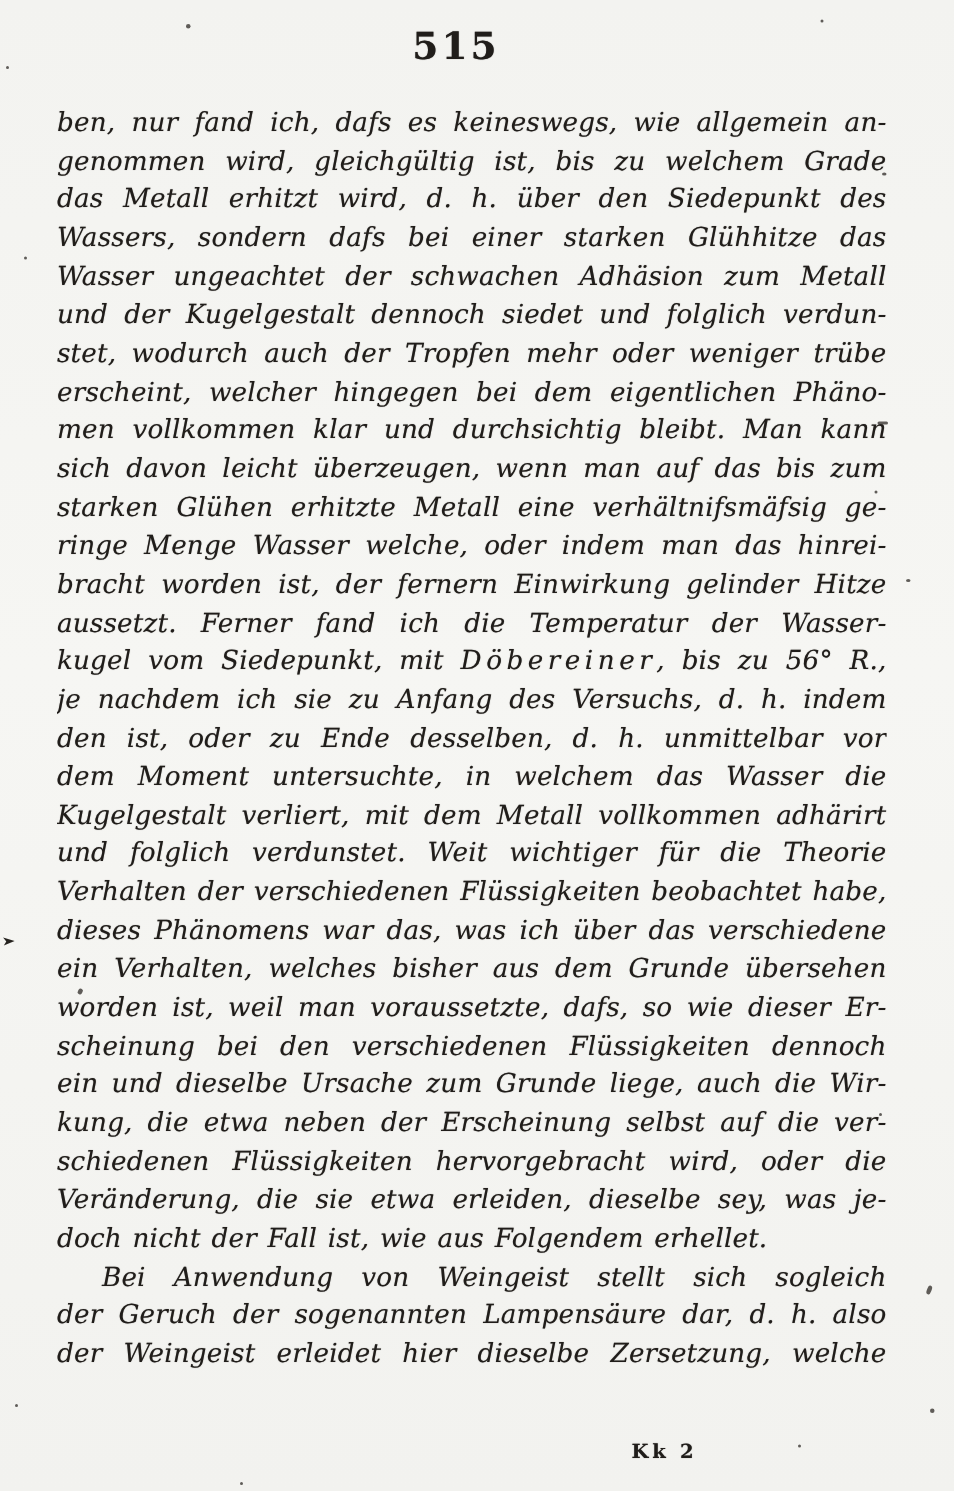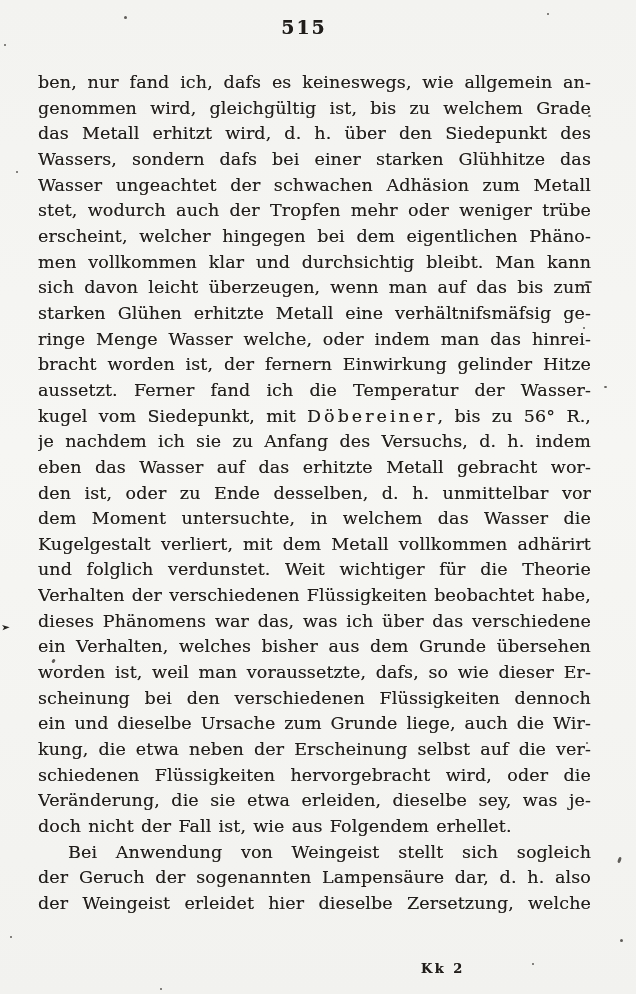--- a/index.html
+++ b/index.html
@@ -6,37 +6,38 @@
   body {
     width: 636px; height: 994px;
     position: relative; overflow: hidden;
     background: linear-gradient(180deg, #f3f3f0 0%, #f6f6f3 45%, #f2f2ef 100%);
     font-family: "DejaVu Serif", "Liberation Serif", serif;
     color: #201d1a;
   }
   .page-number {
     position: absolute; top: 16px; left: 0; width: 608px;
     text-align: center;
-    font-size: 19px; font-weight: bold; letter-spacing: 2px;
+    font-size: 25px; font-weight: bold; letter-spacing: 2px;
     text-shadow: 0 0 0.6px rgba(25,22,18,0.6);
   }
   .text-block {
     position: absolute; left: 38px; top: 70px; width: 553px;
     font-size: 17.5px;
     text-shadow: 0 0 0.6px rgba(25,22,18,0.5);
   }
   .line {
     height: 25.66px; line-height: 25.66px;
     overflow: hidden;
     text-align: justify;
     text-align-last: justify;
     -moz-text-align-last: justify;
     letter-spacing: 0.1px;
     word-spacing: 1.5px;
     white-space: normal;
+    font-style: italic;
   }
   .line.end {
     text-align: left;
     text-align-last: left;
     -moz-text-align-last: left;
   }
   .line.indent { text-indent: 30px; }
   .sperr { letter-spacing: 3px; }
   .signature {
     position: absolute; left: 421px; top: 961px;
@@ -57,31 +58,31 @@
 <body>
 
 <div class="page-number">515</div>
 
 <div class="text-block">
     <div class="line">ben, nur fand ich, dafs es keineswegs, wie allgemein an-</div>
     <div class="line">genommen wird, gleichgültig ist, bis zu welchem Grade</div>
     <div class="line">das Metall erhitzt wird, d. h. über den Siedepunkt des</div>
     <div class="line">Wassers, sondern dafs bei einer starken Glühhitze das</div>
     <div class="line">Wasser ungeachtet der schwachen Adhäsion zum Metall</div>
+    <div class="line">und der Kugelgestalt dennoch siedet und folglich verdun-</div>
     <div class="line">stet, wodurch auch der Tropfen mehr oder weniger trübe</div>
     <div class="line">erscheint, welcher hingegen bei dem eigentlichen Phäno-</div>
     <div class="line">men vollkommen klar und durchsichtig bleibt.  Man kann</div>
     <div class="line">sich davon leicht überzeugen, wenn man auf das bis zum</div>
     <div class="line">starken Glühen erhitzte Metall eine verhältnifsmäfsig ge-</div>
     <div class="line">ringe Menge Wasser welche, oder indem man das hinrei-</div>
     <div class="line">bracht worden ist, der fernern Einwirkung gelinder Hitze</div>
     <div class="line">aussetzt.  Ferner fand ich die Temperatur der Wasser-</div>
     <div class="line"><span>kugel vom Siedepunkt, mit </span><span class="sperr">Döbereiner</span><span>, bis zu 56° R.,</span></div>
     <div class="line">je nachdem ich sie zu Anfang des Versuchs, d. h. indem</div>
-    <div class="line">eben das Wasser auf das erhitzte Metall gebracht wor-</div>
     <div class="line">den ist, oder zu Ende desselben, d. h. unmittelbar vor</div>
     <div class="line">dem Moment untersuchte, in welchem das Wasser die</div>
     <div class="line">Kugelgestalt verliert, mit dem Metall vollkommen adhärirt</div>
     <div class="line">und folglich verdunstet.  Weit wichtiger für die Theorie</div>
     <div class="line">Verhalten der verschiedenen Flüssigkeiten beobachtet habe,</div>
     <div class="line">dieses Phänomens war das, was ich über das verschiedene</div>
     <div class="line">ein Verhalten, welches bisher aus dem Grunde übersehen</div>
     <div class="line">worden ist, weil man voraussetzte, dafs, so wie dieser Er-</div>
     <div class="line">scheinung bei den verschiedenen Flüssigkeiten dennoch</div>
     <div class="line">ein und dieselbe Ursache zum Grunde liege, auch die Wir-</div>

